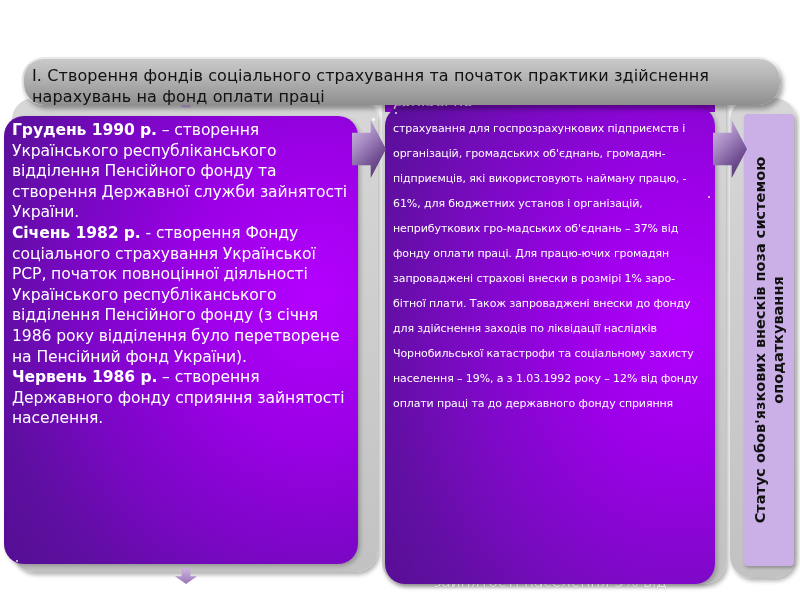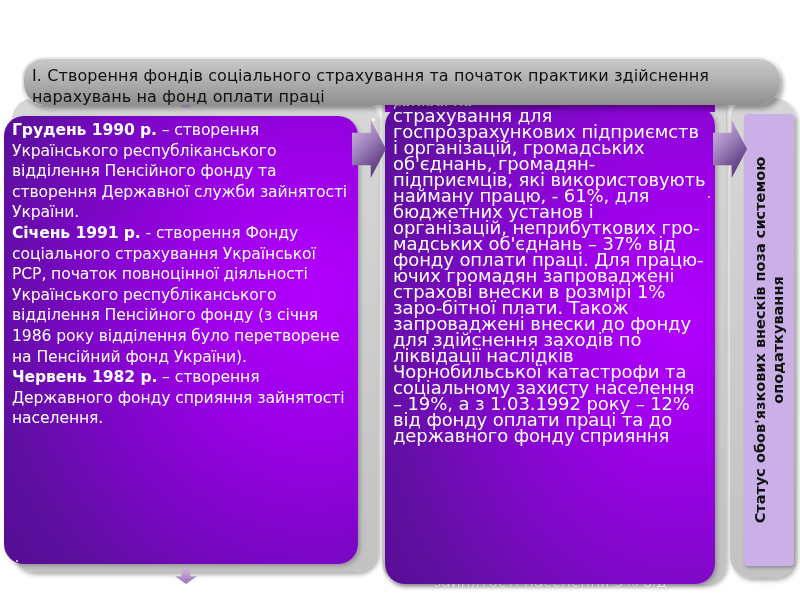--- a/index.html
+++ b/index.html
@@ -72,21 +72,21 @@
     left:385px;top:106px;width:330px;height:478px;
     background:
       radial-gradient(125% 110% at 90% 45%, #b200ff 0%, #9c00e8 26%, #7f09c8 50%, #610fa2 74%, #4e0d88 100%);
   }
   .card-text{
     padding:4px 8px 0 8px;
     font-size:15.6px;
     line-height:20.6px;
     letter-spacing:-.1px;
   }
-  .card-mid .card-text{font-size:18px;line-height:16px;padding-top:2px;}
+  .card-mid .card-text{font-size:11px;line-height:25px;padding-top:10px;}
   .card-text p{margin:0;}
   .card-text b{font-weight:bold;}
   
   .occluded-top{
     position:absolute;
     left:385px;top:78px;width:330px;height:34px;
     color:#fff;font-size:15.4px;line-height:20.4px;
     letter-spacing:-.1px;padding:0 8px;
     box-sizing:border-box;
     background:linear-gradient(to bottom,#6e0fb3,#8c06d2);
@@ -152,22 +152,22 @@
 <div class="plate right"></div>
 
 <div class="nub up nub-left-top"></div>
 <div class="nub nub-left-bottom"></div>
 
 <div class="occluded-top">З 1992 року запроваджені внески на соціальне</div>
 
 <div class="card card-left">
   <div class="card-text">
     <p><b>Грудень 1990 р.</b><span> – створення Українського республіканського відділення Пенсійного фонду та створення Державної служби зайнятості України.</span></p>
-    <p><b>Січень 1991 р.</b><span> - створення Фонду соціального страхування Української РСР, початок повноцінної діяльності Українського республіканського відділення Пенсійного фонду (з січня 1986 року відділення було перетворене на Пенсійний фонд України).</span></p>
-    <p><b>Червень 1982 р.</b><span> – створення Державного фонду сприяння зайнятості населення.</span></p>
+    <p><b>Січень 1982 р.</b><span> - створення Фонду соціального страхування Української РСР, початок повноцінної діяльності Українського республіканського відділення Пенсійного фонду (з січня 1986 року відділення було перетворене на Пенсійний фонд України).</span></p>
+    <p><b>Червень 1986 р.</b><span> – створення Державного фонду сприяння зайнятості населення.</span></p>
   </div>
 </div>
 
 <div class="card card-mid">
   <div class="card-text">страхування для госпрозрахункових підприємств і організацій, громадських об'єднань, громадян-підприємців, які використовують найману працю, - 61%, для бюджетних установ і організацій, неприбуткових гро-мадських об'єднань – 37% від фонду оплати праці. Для працю-ючих громадян запроваджені страхові внески в розмірі 1% заро-бітної плати. Також запроваджені внески до фонду для здійснення заходів по ліквідації наслідків Чорнобильської катастрофи та соціальному захисту населення – 19%, а з 1.03.1992 року – 12% від фонду оплати праці та до державного фонду сприяння</div>
 </div>
 
 <div class="occluded-bottom">зайнятості населення 3% від</div>
 
 <div class="big-arrow arrow-1"></div>

